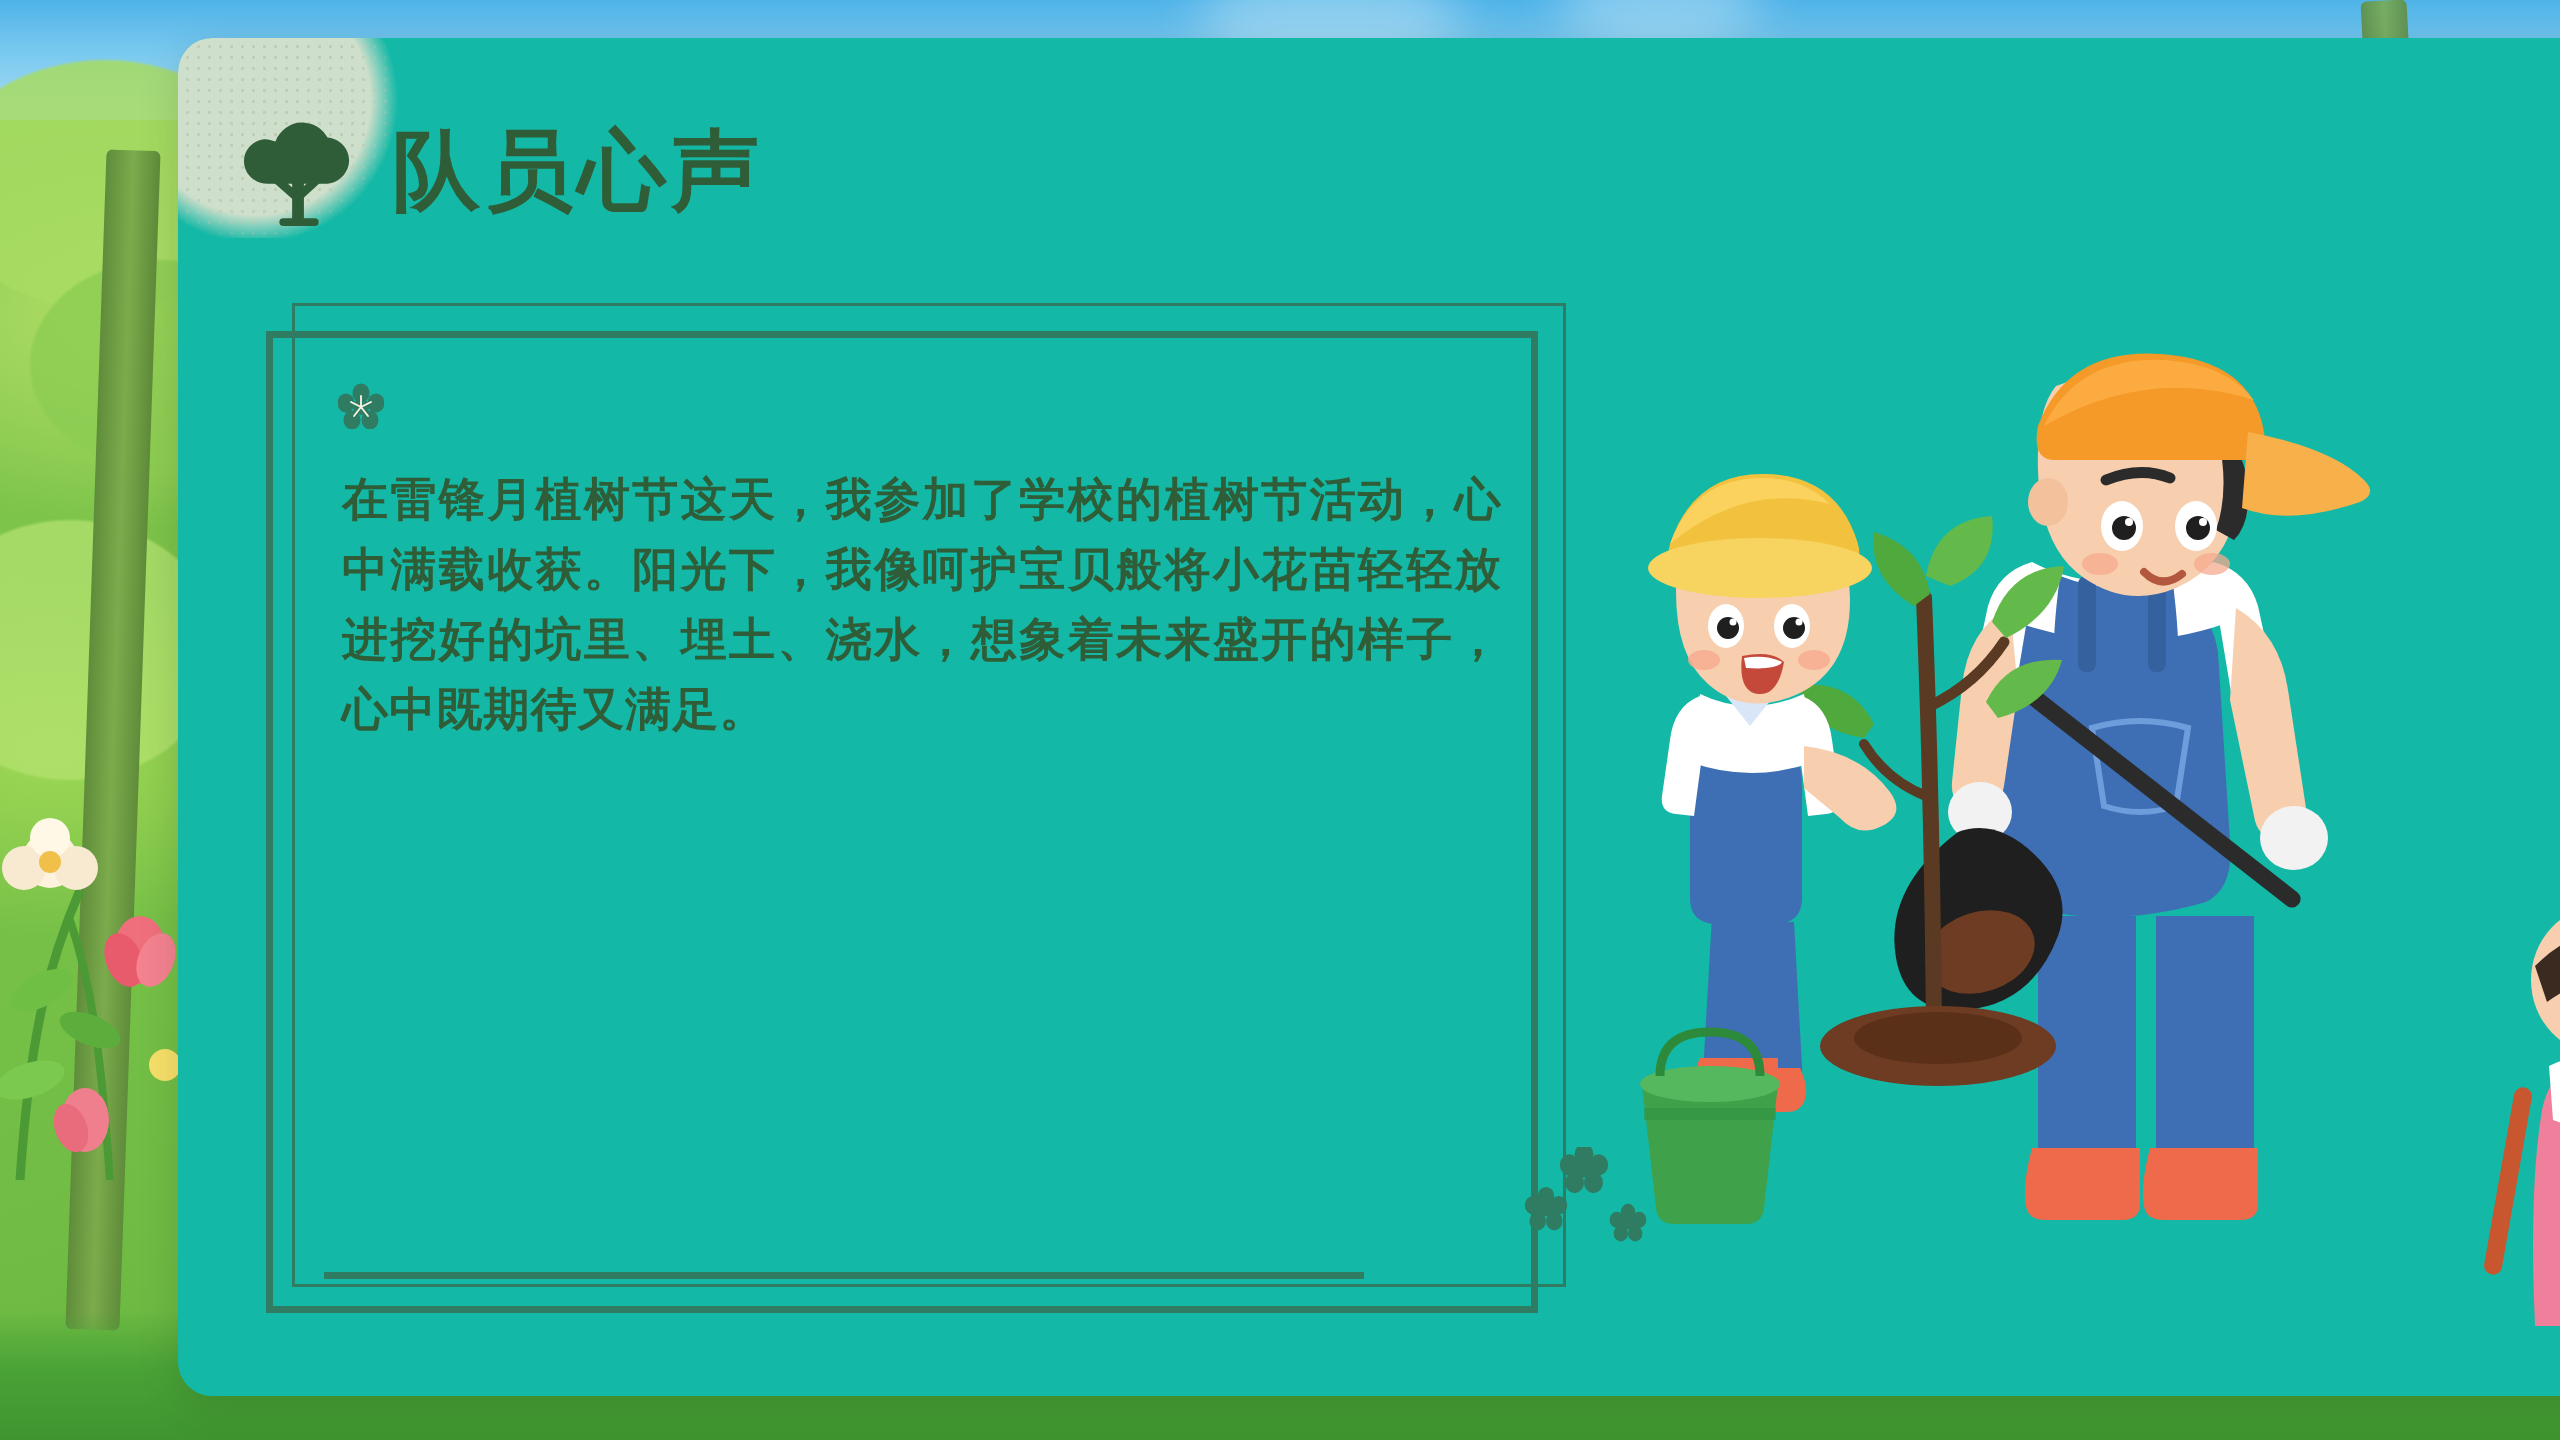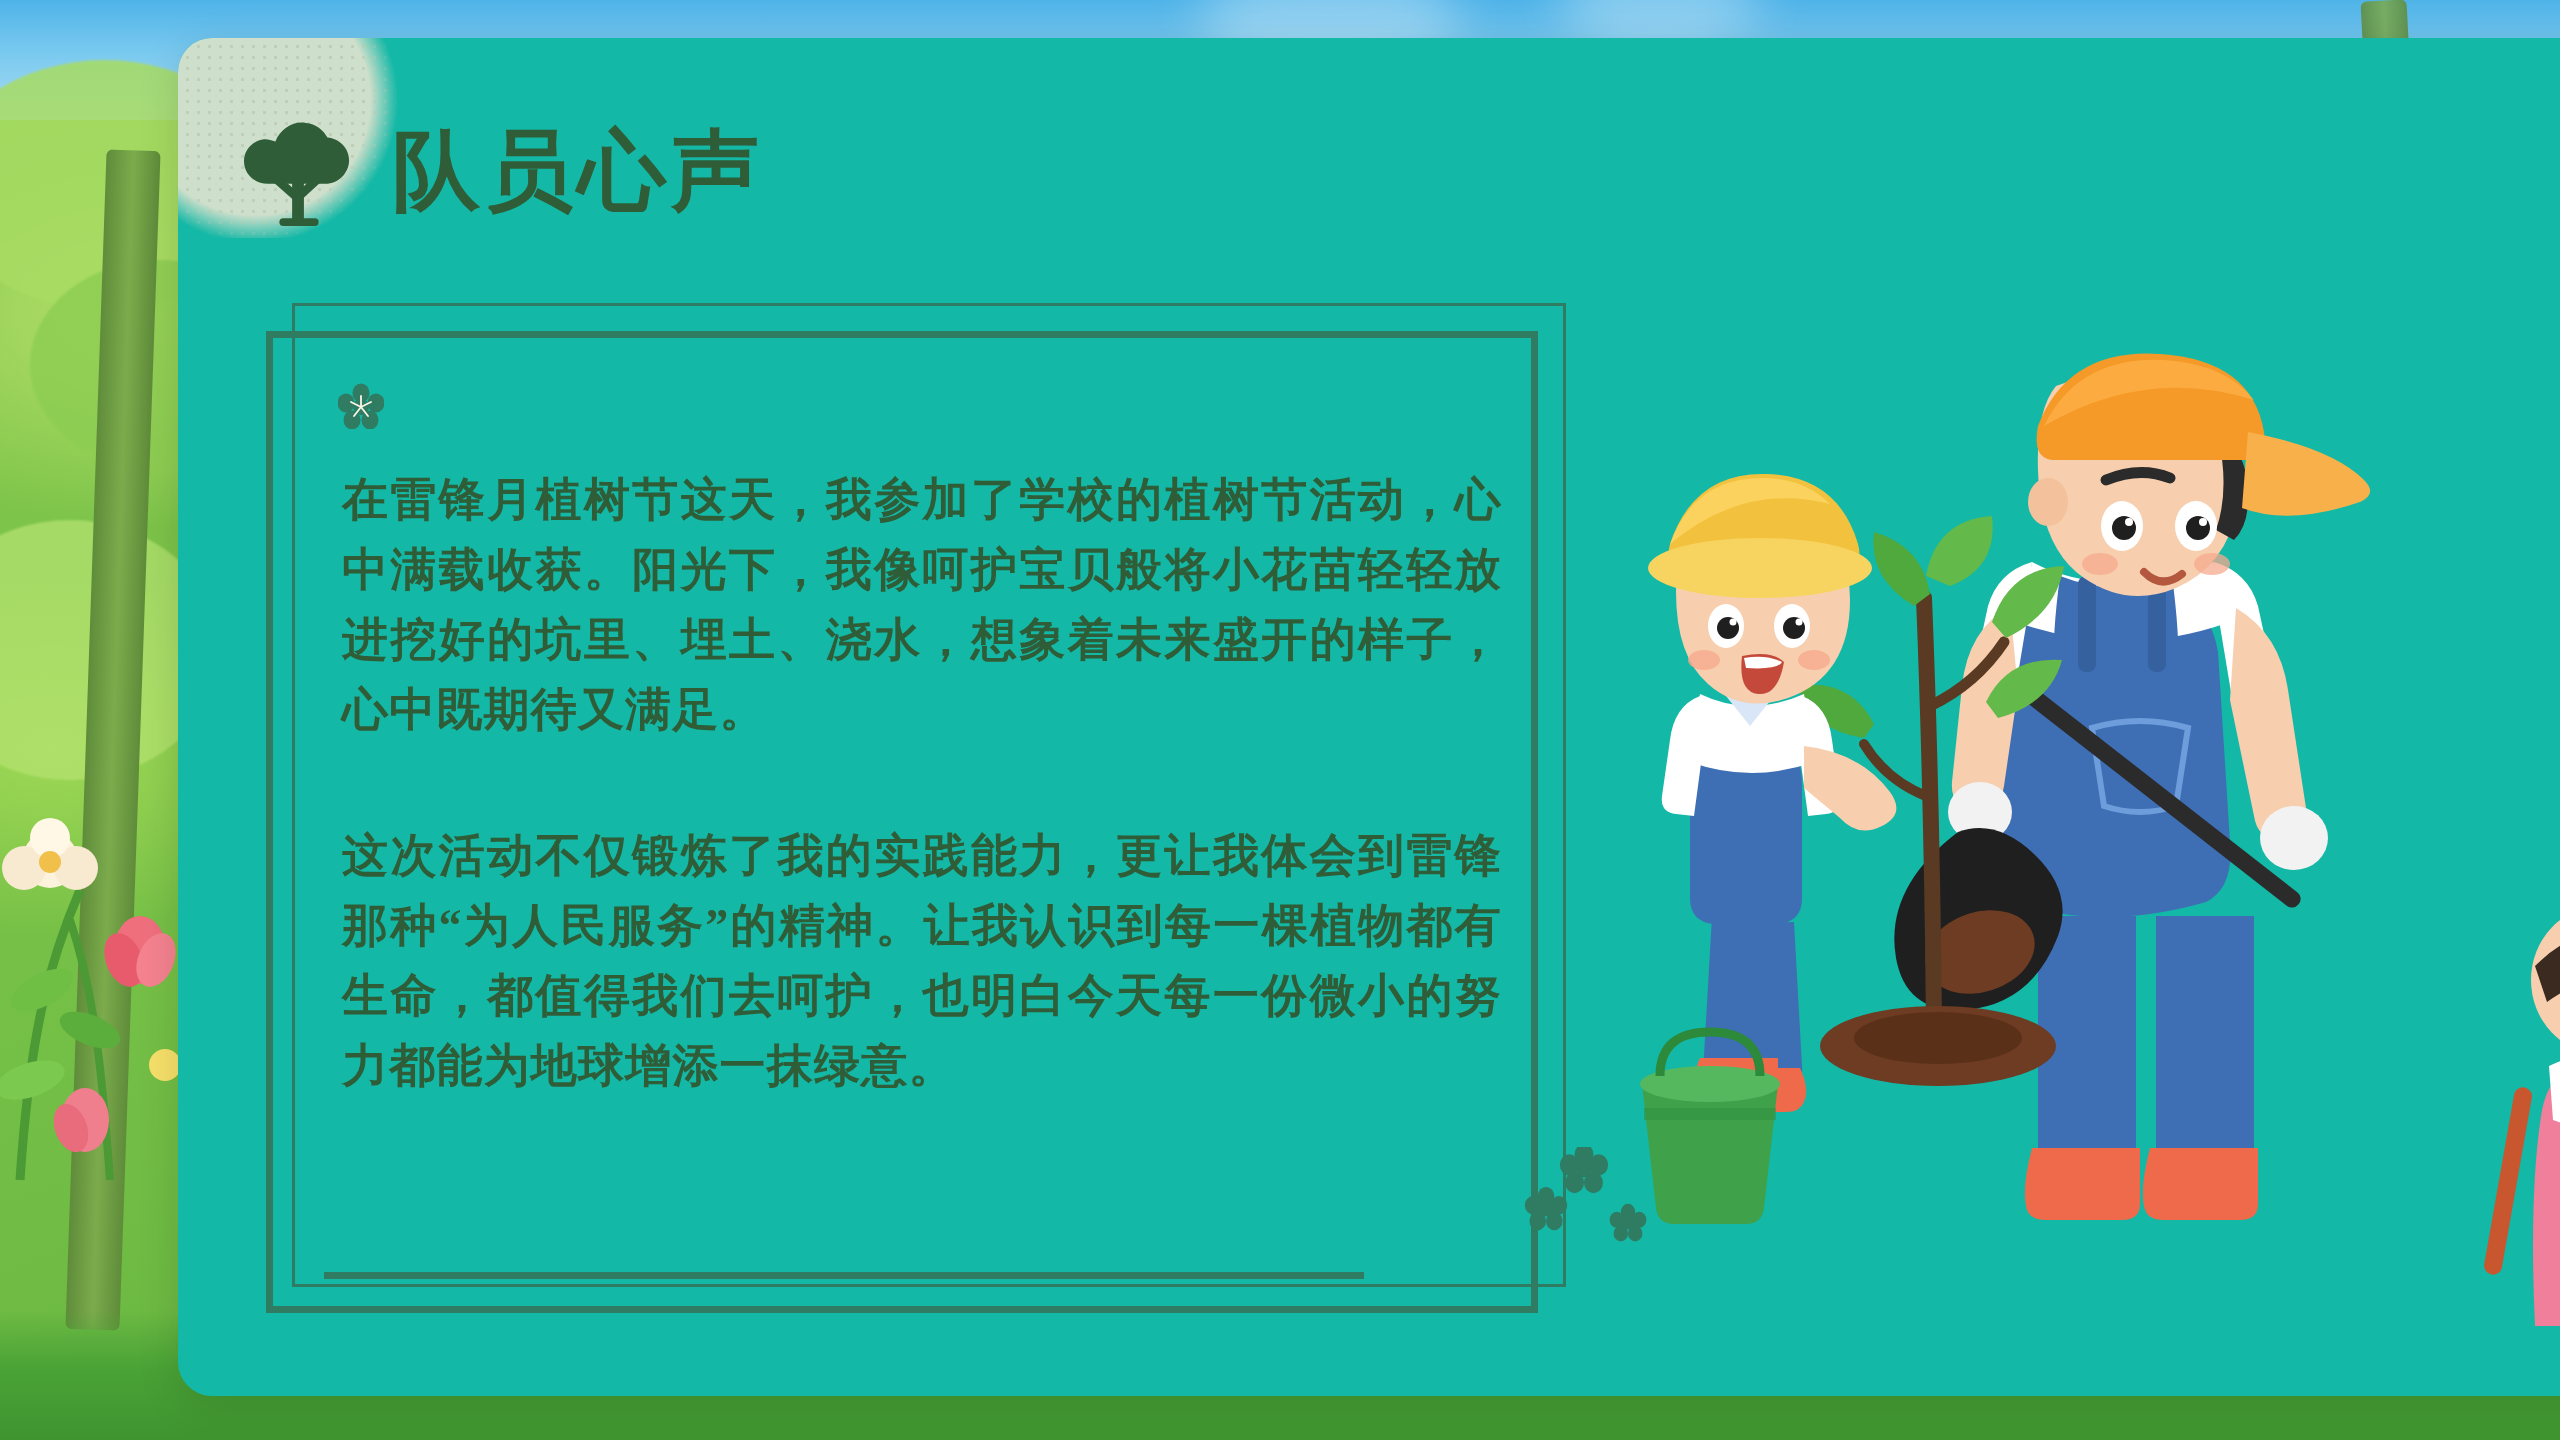--- a/index.html
+++ b/index.html
@@ -222,21 +222,20 @@
             <ellipse cx="14" cy="-4" rx="9" ry="10"></ellipse>
           <ellipse cx="9" cy="13" rx="9" ry="10"></ellipse>
             <ellipse cx="-9" cy="13" rx="9" ry="10"></ellipse>
           <ellipse cx="-14" cy="-4" rx="9" ry="10"></ellipse>
             <circle cx="0" cy="0" r="8"></circle>
         </g>
       </g>
     </svg>
 
     <div class="quote-text">在雷锋月植树节这天，我参加了学校的植树节活动，心中满载收获。阳光下，我像呵护宝贝般将小花苗轻轻放进挖好的坑里、埋土、浇水，想象着未来盛开的样子，心中既期待又满足。</div>
-    <div class="quote-text" style="top:518px;">这次活动不仅锻炼了我的实践能力，更让我体会到雷锋那种“为人民服务”的精神。让我认识到每一棵植物都有生命，都值得我们去呵护，也明白今天每一份微小的努力都能为地球增添一抹绿意。</div>
   </div>
 
   <div class="illus">
     <svg viewBox="0 0 1000 1080" xmlns="http://www.w3.org/2000/svg">
 
       <g>
 
         <path d="M430 640 L430 880 q0 20 18 20 l62 0 q18 0 18-20 l0-240z" fill="#3e6fb5"></path>
         <path d="M548 640 L548 880 q0 20 18 20 l62 0 q18 0 18-20 l0-240z" fill="#3e6fb5"></path>
 

